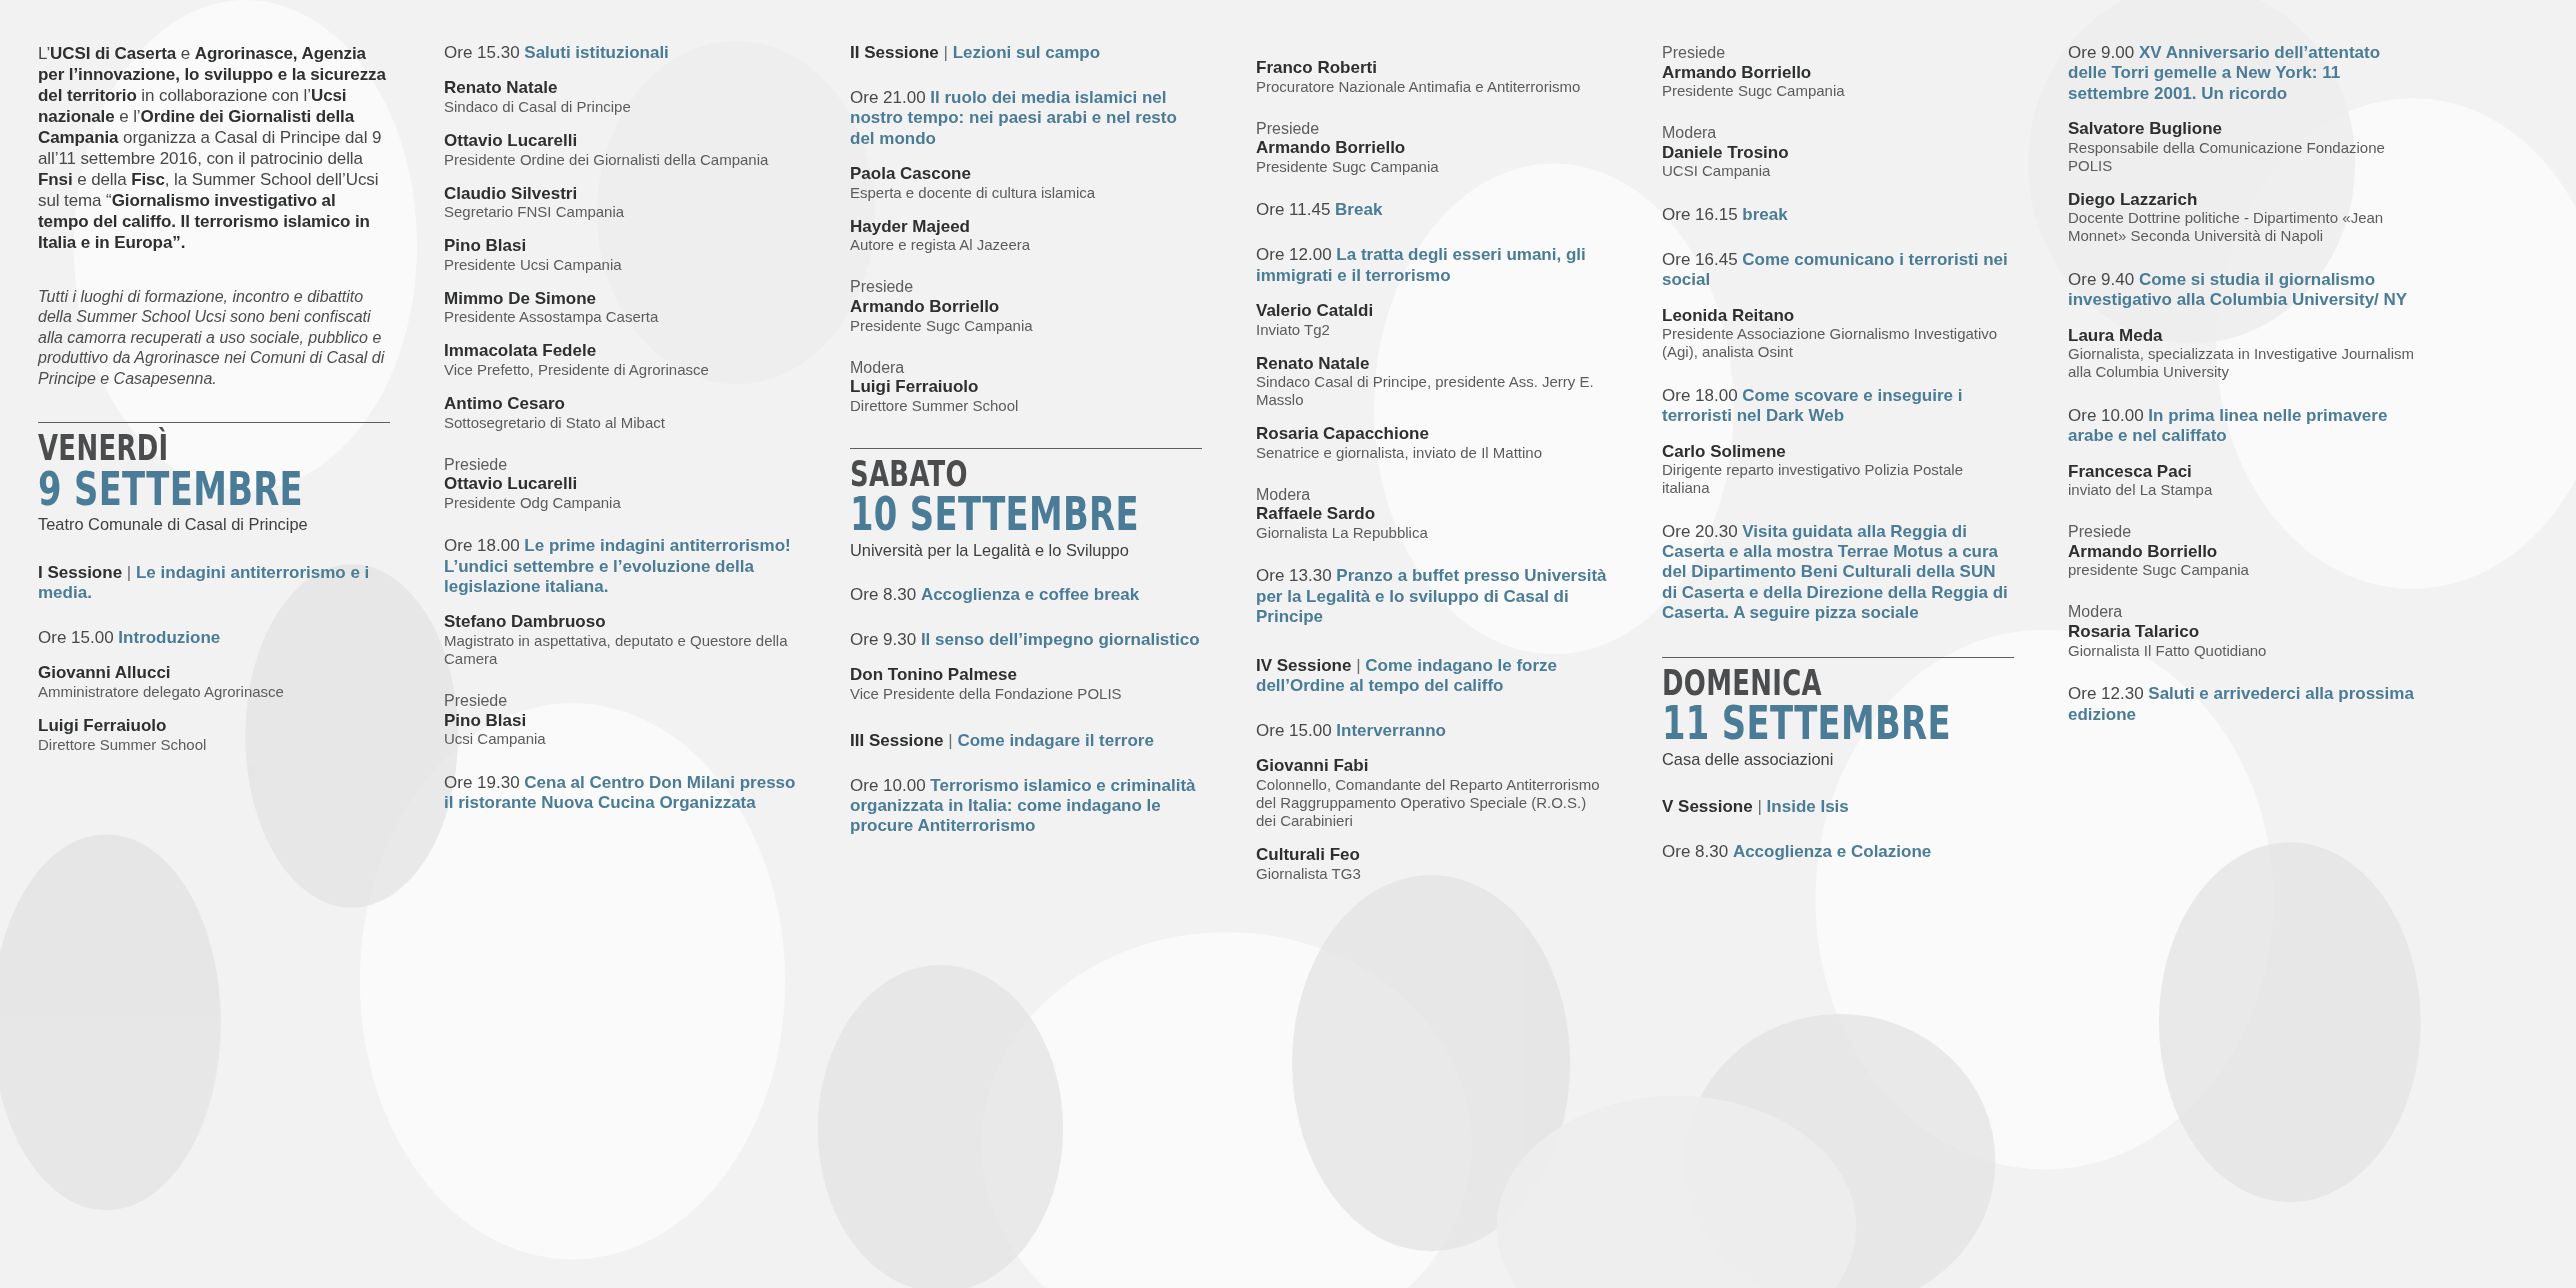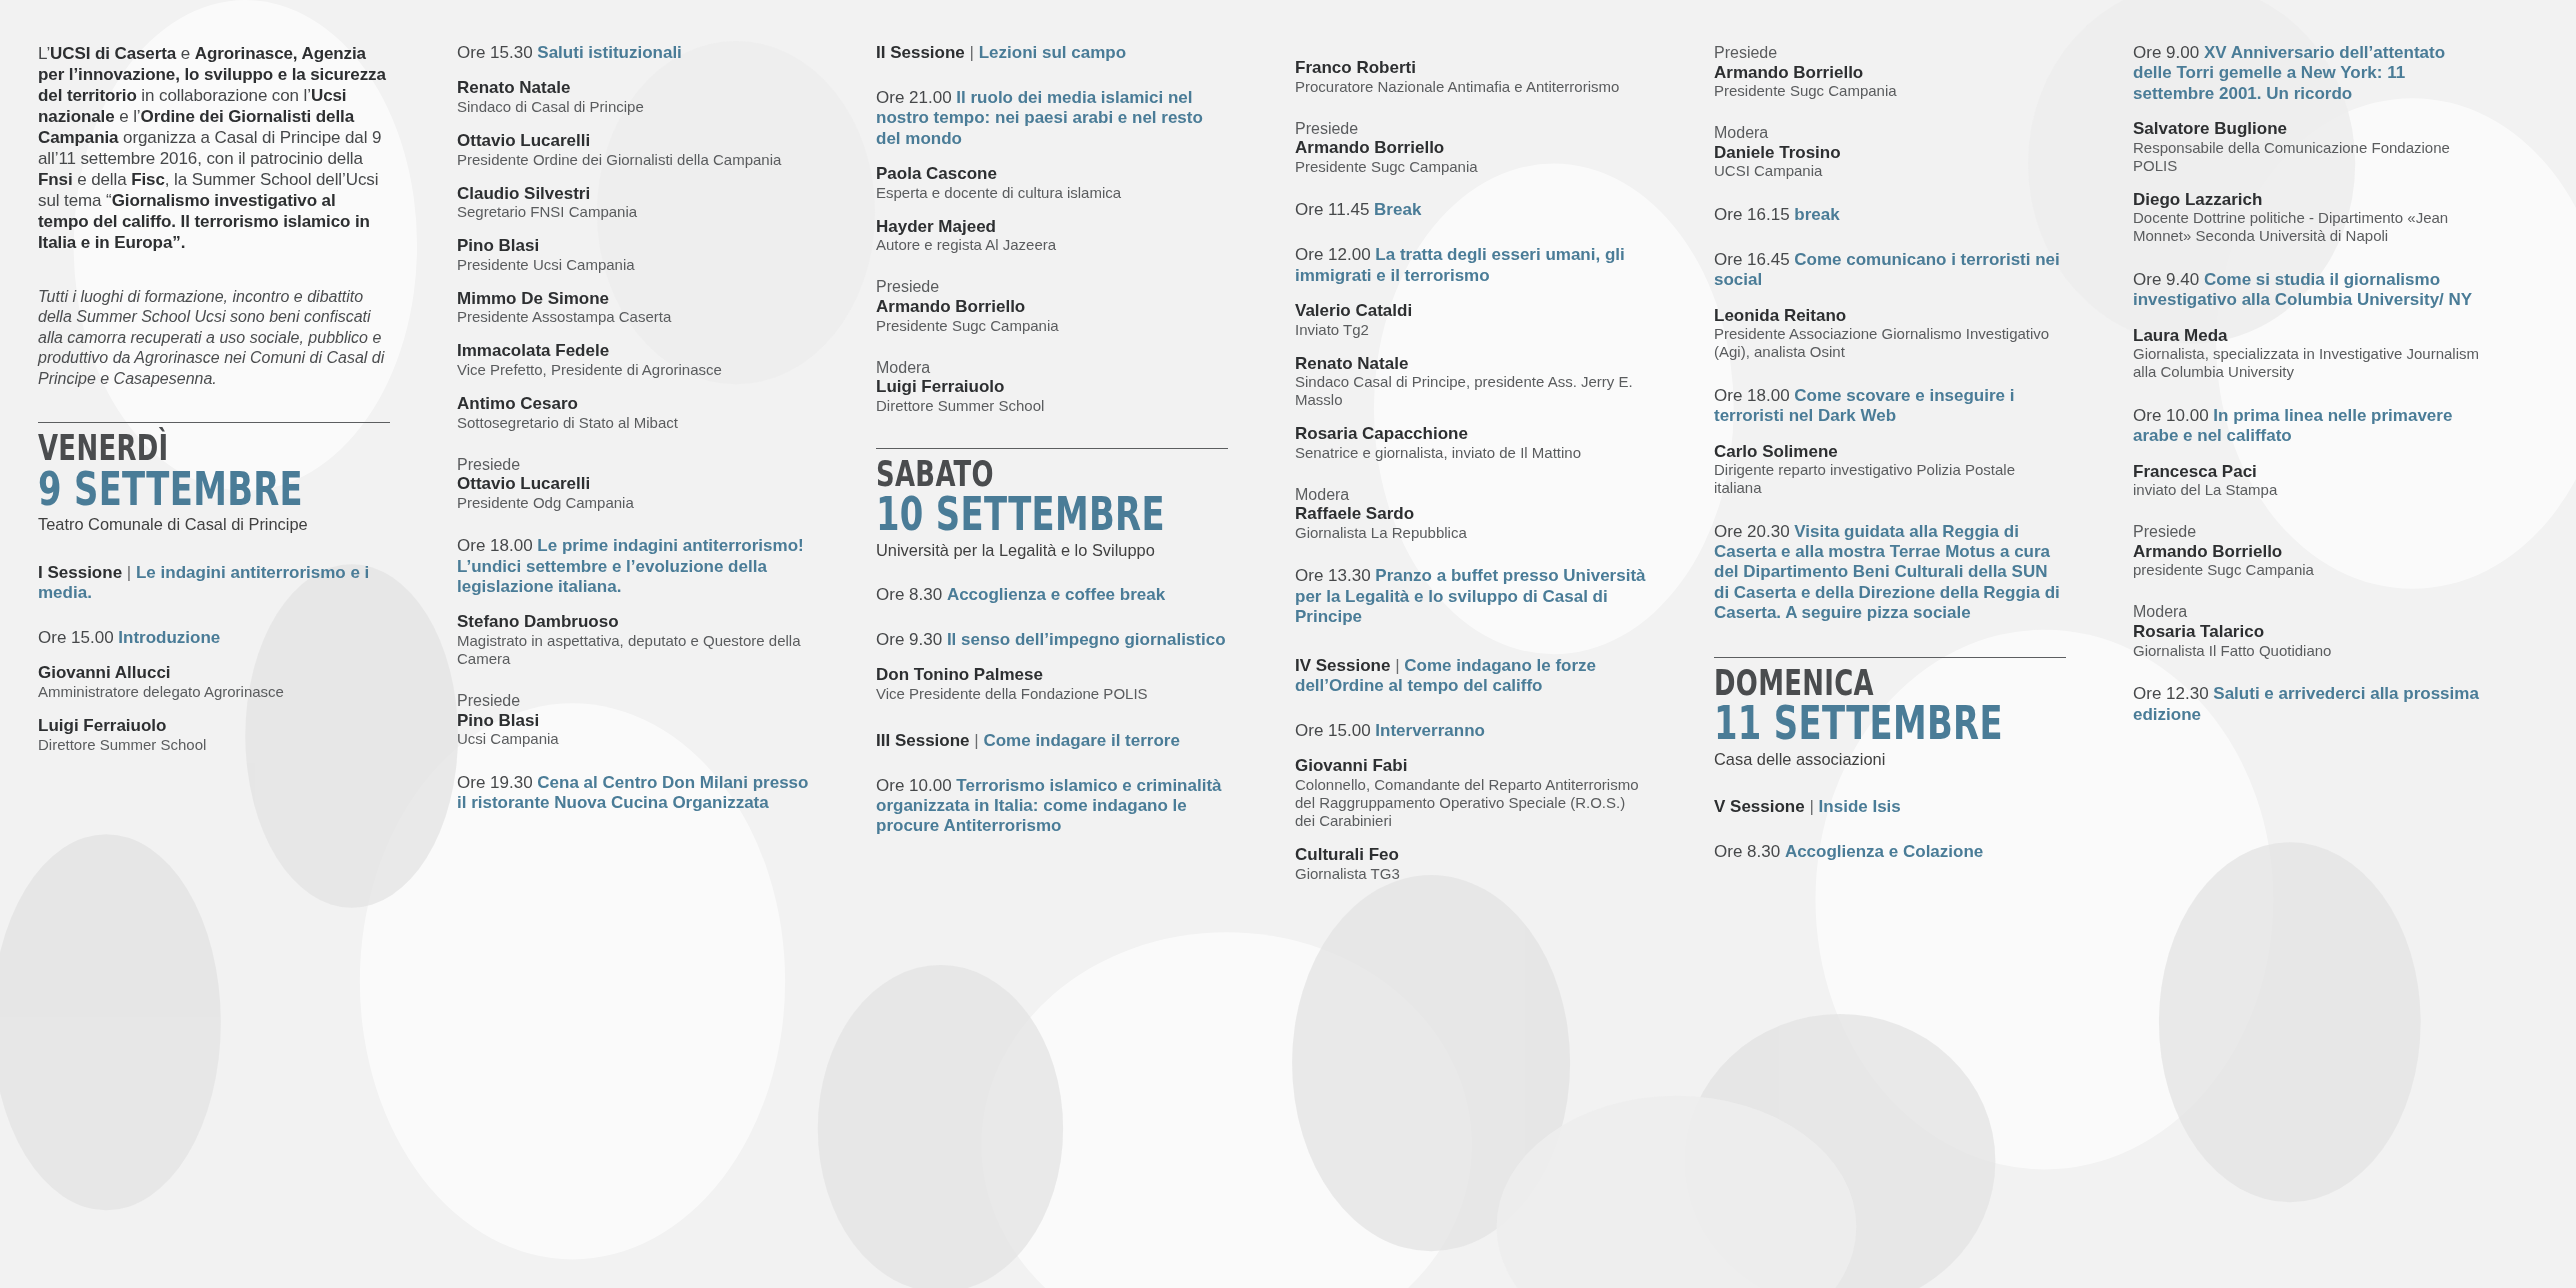--- a/index.html
+++ b/index.html
@@ -17,21 +17,21 @@
     pointer-events:none;
     z-index:0;
     opacity:1;
   }
   #grid{
     position:relative;z-index:1;
     display:flex;
     padding:43px 38px 0 38px;
     box-sizing:border-box;
     height:100%;
-    gap:13px;
+    gap:0;
   }
   .col{
     width:352px;
     margin-right:54px;
     box-sizing:border-box;
   }
   .col:last-child{margin-right:0;}
 
   
   .intro{

